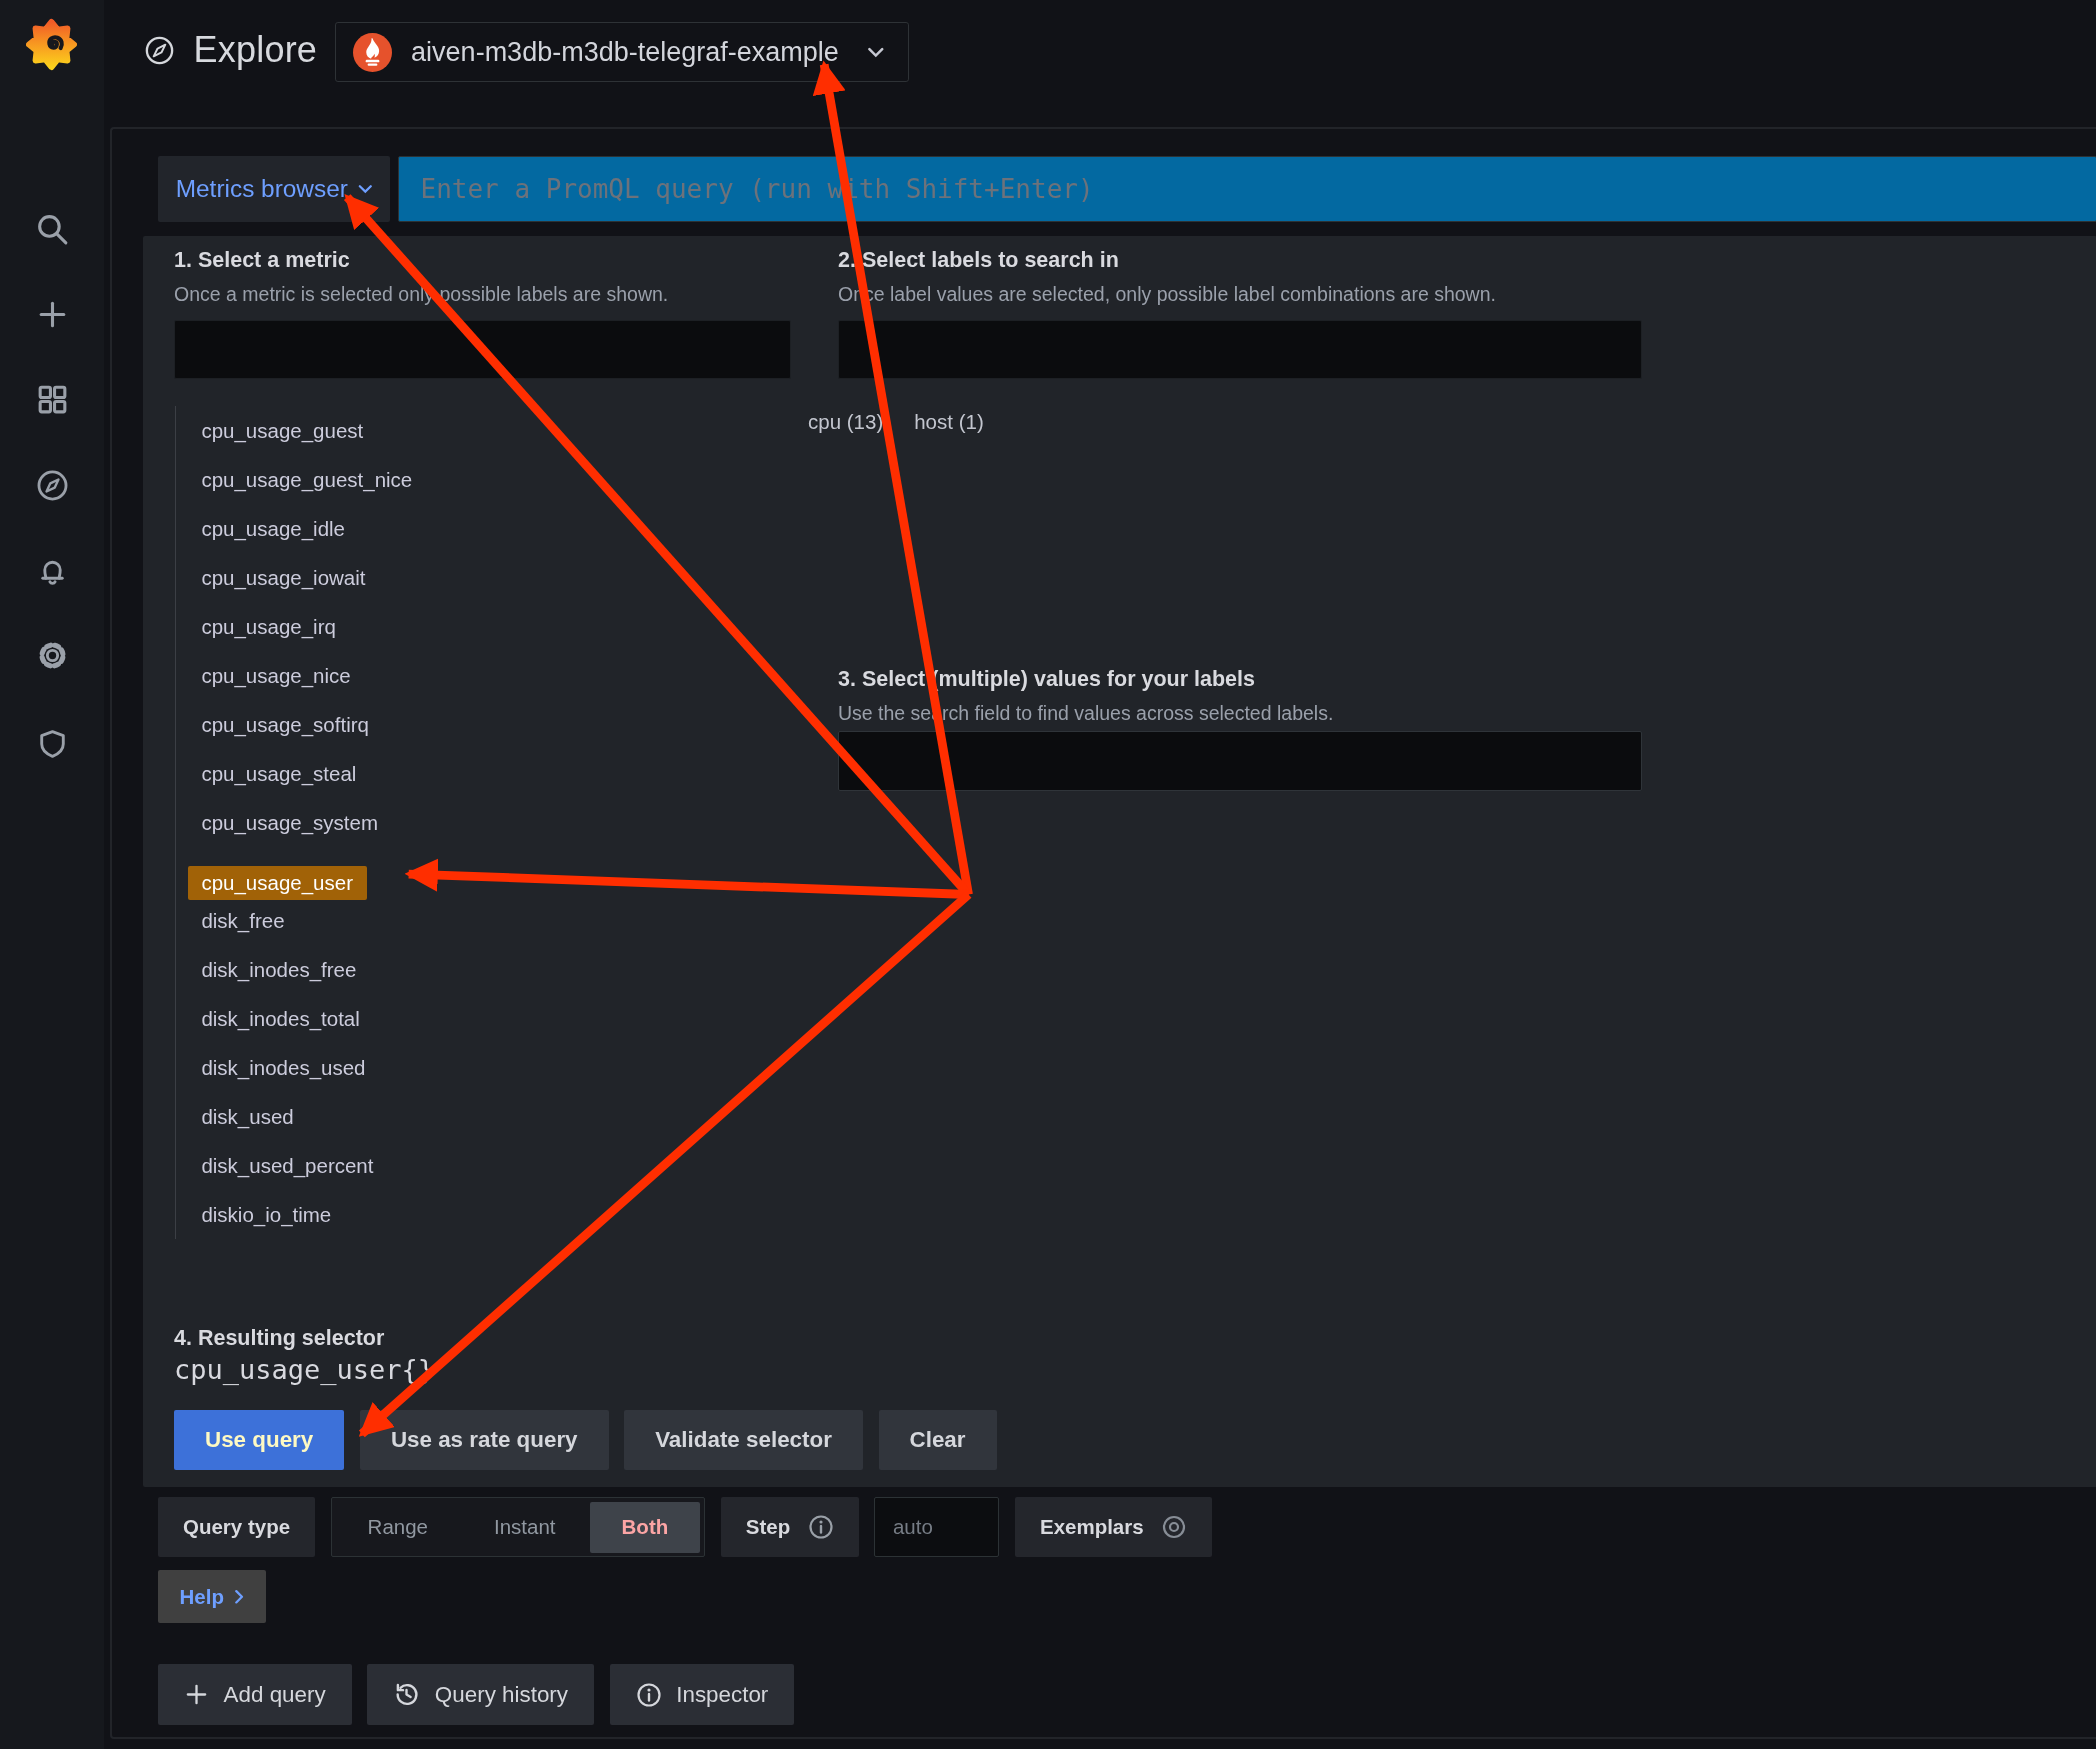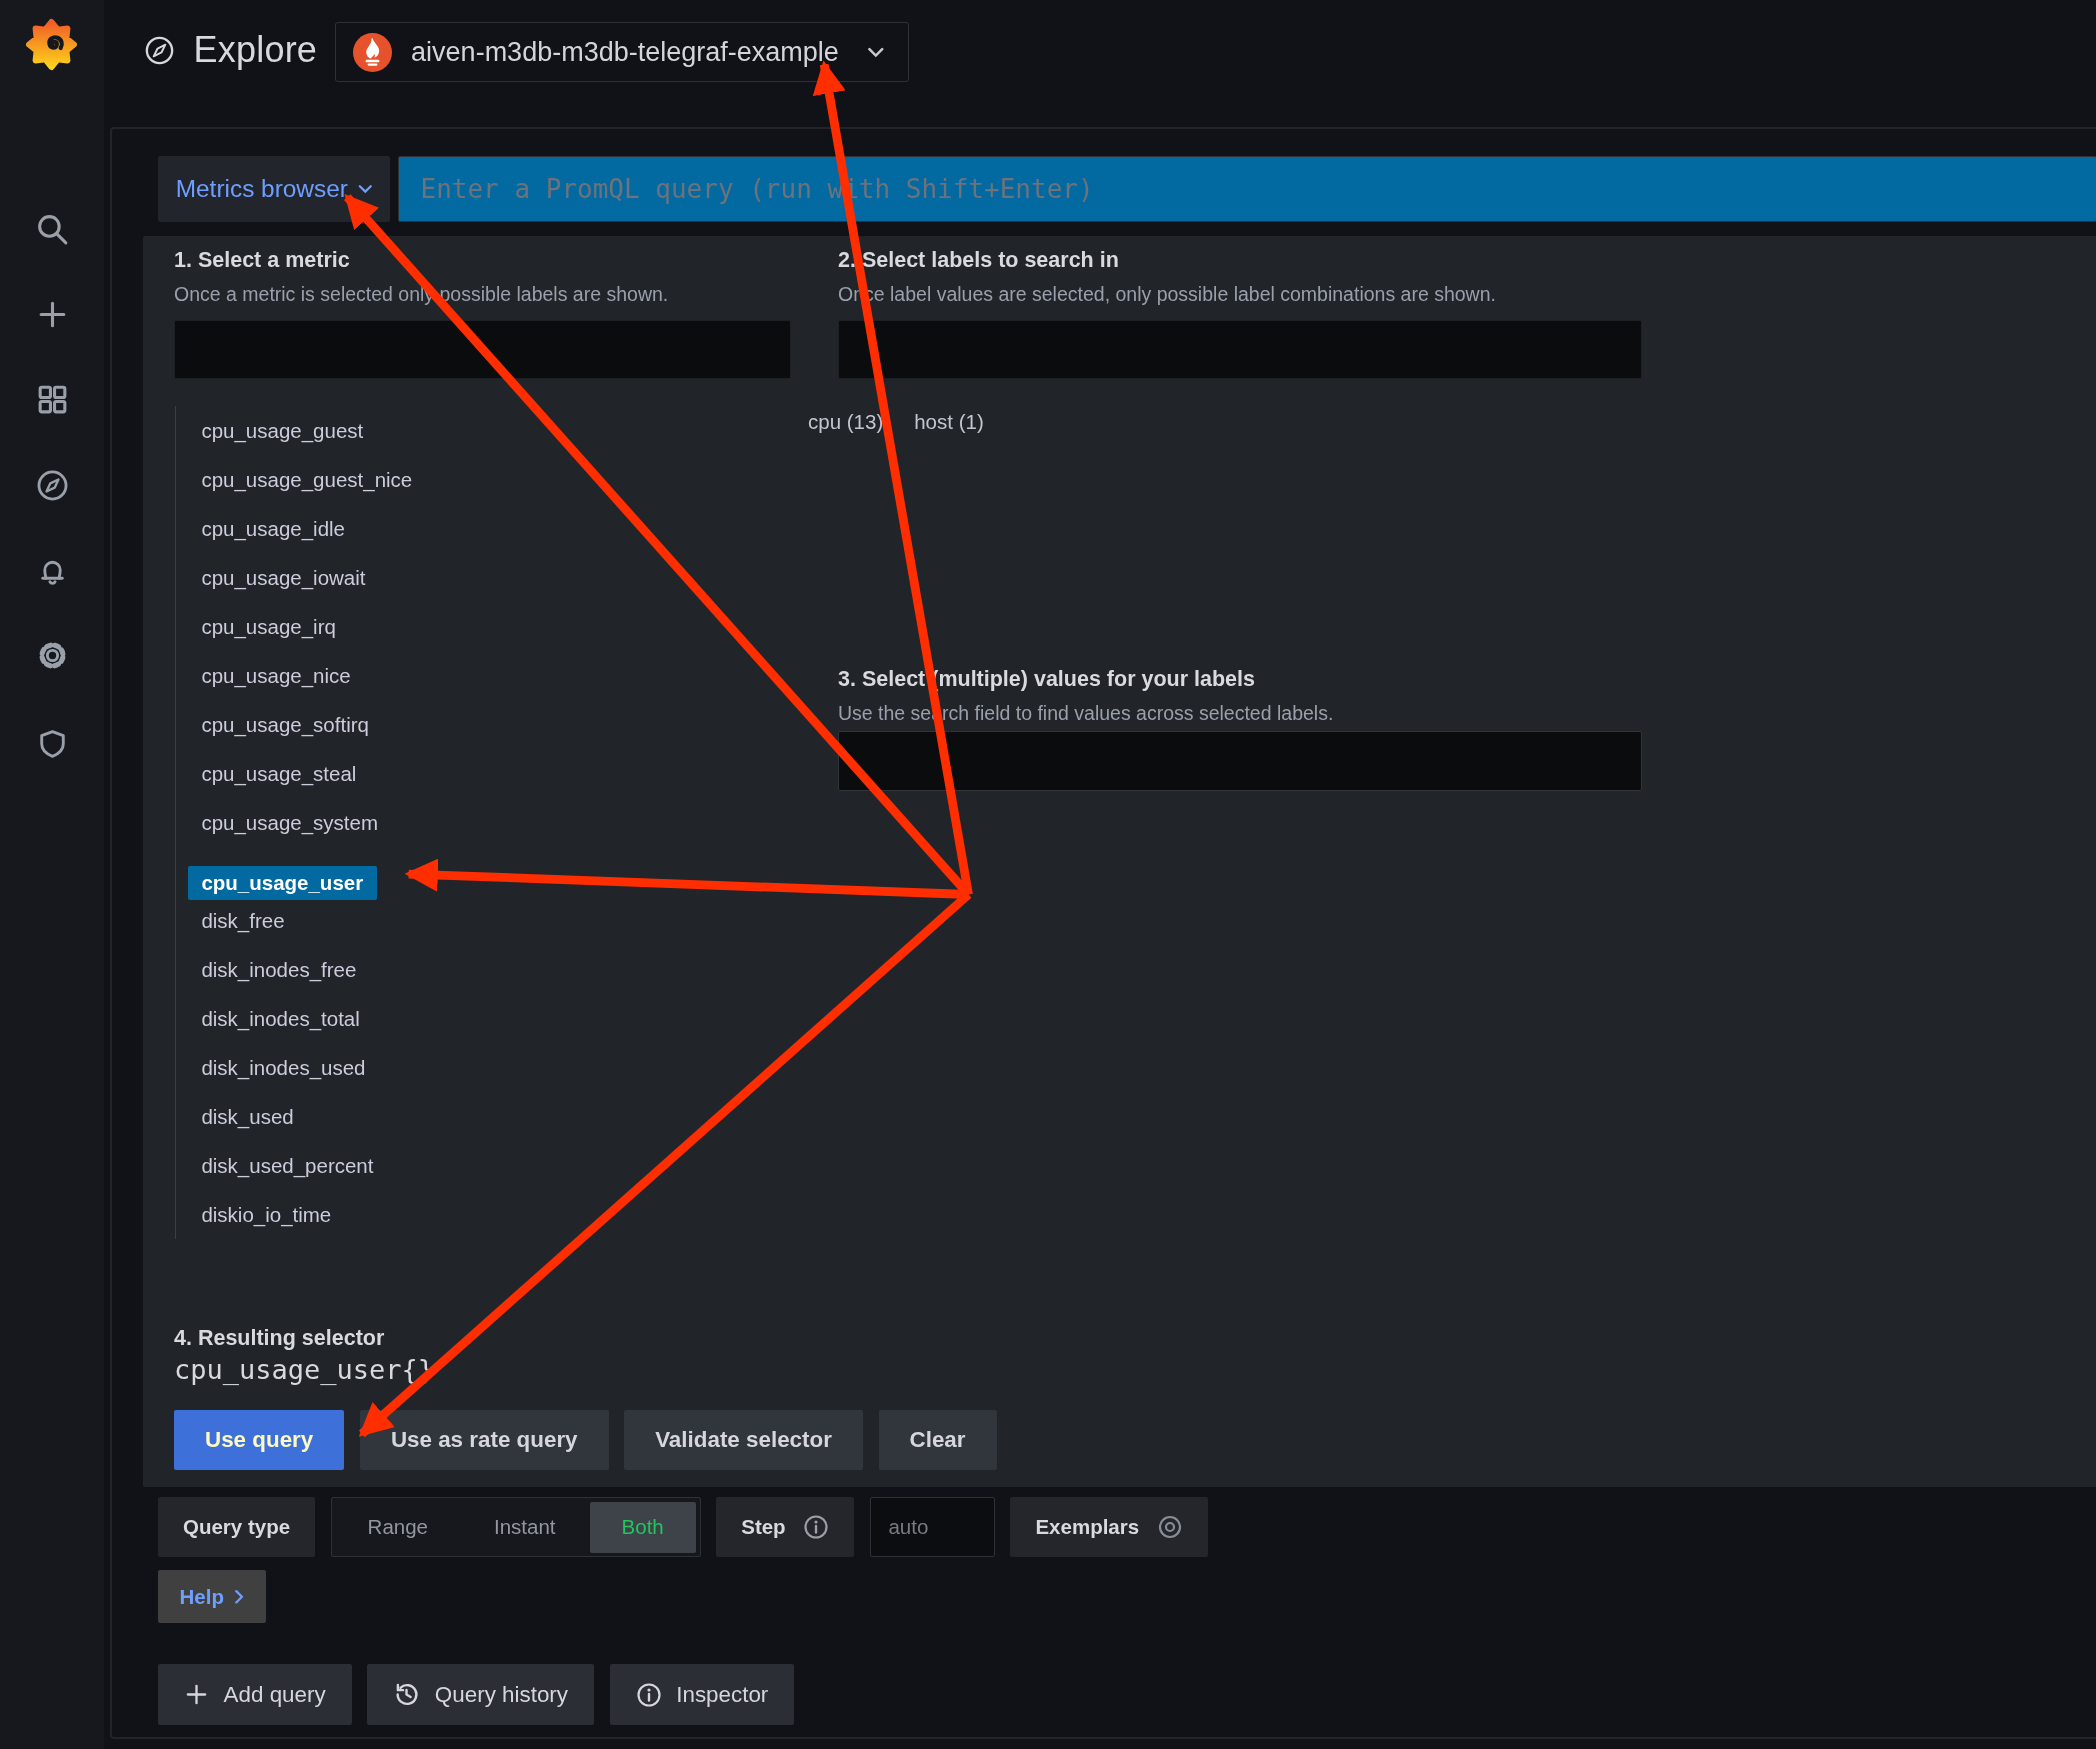--- a/index.html
+++ b/index.html
@@ -34,37 +34,37 @@
 
   
   .panel{position:absolute;left:31px;top:107px;right:0;height:1251px;background:#212429;border-radius:2px;}
   .sec-title{position:absolute;font-size:21.5px;font-weight:700;color:#d9dadf;}
   .sec-desc{position:absolute;font-size:19.5px;color:#9aa0ab;}
   .dark-input{position:absolute;background:#0b0c0e;border:1px solid #24272c;border-radius:2px;box-sizing:border-box;
               color:#ccccdc;font-size:20.5px;padding:0 15.6px;outline:none;}
   .metric-list{position:absolute;left:32px;top:170px;width:605px;border-left:1px solid rgba(204,204,220,.16);}
   .metric-row{height:49px;display:flex;align-items:center;padding-left:11.7px;cursor:pointer;}
   .metric-label{font-size:20.5px;color:#ccccdc;padding:4.9px 13.7px;border-radius:2px;white-space:nowrap;}
-  .metric-label.selected{background:#0369a1;color:#ffffff;font-weight:700;margin-top:23px;}
+  .metric-label.selected{background:#a16207;color:#ffffff;font-weight:400;margin-top:23px;}
   .label-chip-row{position:absolute;left:663px;top:168px;display:flex;gap:27px;}
   .label-chip{font-size:20.5px;color:#c3c6cf;padding:5.9px 2px;cursor:pointer;white-space:nowrap;}
   .selector-text{position:absolute;left:31px;top:1118px;font-family:"DejaVu Sans Mono",monospace;font-size:27px;color:#d8d9df;}
   .actions{position:absolute;left:31px;top:1174px;display:flex;gap:15.6px;}
   .btn{height:60px;display:flex;align-items:center;justify-content:center;padding:0 31px;border-radius:2px;
        font-size:22.4px;font-weight:700;cursor:pointer;white-space:nowrap;box-sizing:border-box;}
   .btn.primary{background:#3d71d9;color:#fef9c3;}
   .btn.secondary{background:#31353c;color:#d5d7dc;}
 
   
   .qt-row{position:absolute;left:46px;top:1368px;display:flex;gap:15.6px;align-items:stretch;height:60px;}
   .chip{background:#24262c;border-radius:2px;display:flex;align-items:center;gap:17.6px;padding:0 25px;cursor:default;}
   .chip .chip-label{font-size:20.5px;font-weight:700;color:#d9dadf;white-space:nowrap;}
   .segmented{display:flex;align-items:center;border:1px solid #2c3235;border-radius:2px;padding:3.9px;gap:2px;background:#17181d;}
   .seg-option{font-size:20.5px;color:#9198a1;padding:0 32px;height:51px;display:flex;align-items:center;border-radius:2px;cursor:pointer;white-space:nowrap;}
-  .seg-option.selected{background:#3e434a;color:#22c55e;font-weight:400;}
+  .seg-option.selected{background:#3e434a;color:#fca5a5;font-weight:700;}
   .auto-input{width:125px;background:#0c0d10;border:1px solid #2c3235;border-radius:2px;box-sizing:border-box;
               font-size:20.5px;color:#d8d9df;padding:0 17.6px;outline:none;}
   .auto-input::placeholder{color:#767c85;}
   .help-chip{position:absolute;left:46px;top:1441px;height:53px;background:#404040;border-radius:2px;
              display:flex;align-items:center;gap:9.8px;padding:0 21.5px;cursor:pointer;}
   .help-chip span{color:#6e9fff;font-size:20.5px;font-weight:700;}
 
   
   .footer-row{position:absolute;left:46px;top:1535px;display:flex;gap:15.6px;}
   .fbtn{height:59px;background:#2b2e35;border-radius:2px;display:flex;align-items:center;gap:14.6px;

